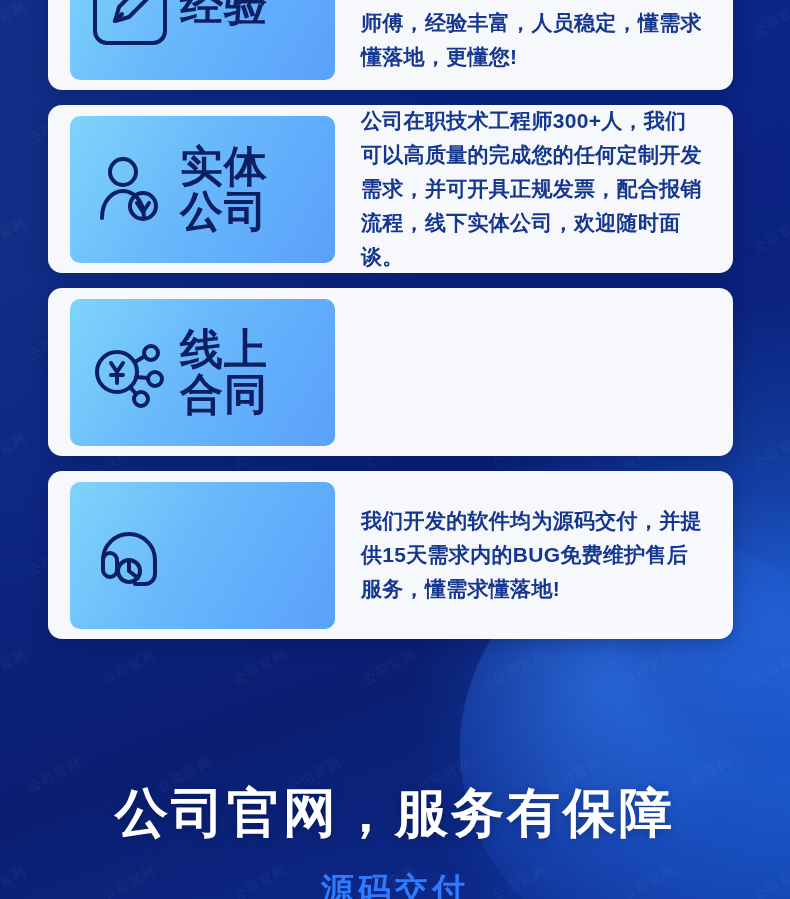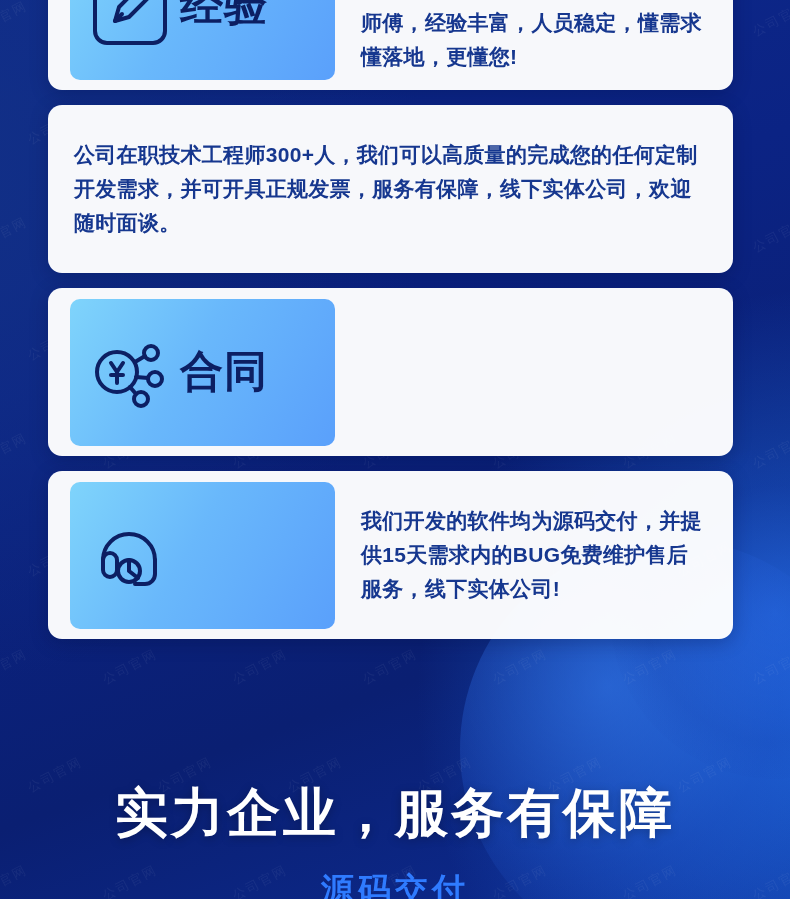--- a/index.html
+++ b/index.html
@@ -232,56 +232,71 @@
           </svg>
         </div>
         <div class="badge-text">
           <span>经验</span>
         </div>
       </div>
       <div class="card-desc">团队深耕软件开发行业13年+，团队成员多为软件开发经验8年以上的老师傅，经验丰富，人员稳定，懂需求懂落地，更懂您!</div>
     </div>
 
     <div class="card">
-      <div class="card-desc">公司在职技术工程师300+人，我们可以高质量的完成您的任何定制开发需求，并可开具正规发票，服务有保障，线下实体公司，欢迎随时面谈。</div>
+      <div class="card-badge">
+        <div class="badge-icon">
+          <svg width="82" height="86" viewBox="0 0 82 86" fill="none" stroke="#0c1f63" stroke-width="4" stroke-linecap="round" stroke-linejoin="round">
+            <circle cx="34" cy="26" r="13"></circle>
+            <path d="M13 72 C13 53 25 45 34 45 C43 45 55 53 55 72"></path>
+            <circle cx="54" cy="60" r="13"></circle>
+            <path d="M48 57 L54 66 L60 57"></path>
+          </svg>
+        </div>
+        <div class="badge-text">
+          <span>实体</span>
+          <span class="l2">公司</span>
+        </div>
+      </div>
+      <div class="card-desc">公司在职技术工程师300+人，我们可以高质量的完成您的任何定制开发需求，并可开具正规发票，配合报销流程，线下实体公司，欢迎随时面谈。</div>
     </div>
 
     <div class="card">
       <div class="card-badge">
         <div class="badge-icon">
           <svg width="82" height="86" viewBox="0 0 82 86" fill="none" stroke="#0c1f63" stroke-width="4" stroke-linecap="round" stroke-linejoin="round">
             <circle cx="28" cy="43" r="20"></circle>
             <path d="M22 34 L28 43 L34 34 M28 43 L28 54 M22 46 L34 46"></path>
             <circle cx="62" cy="24" r="7"></circle>
             <circle cx="66" cy="50" r="7"></circle>
             <circle cx="52" cy="70" r="7"></circle>
             <path d="M46 33 L56 27 M47 48 L59 49 M41 58 L47 65"></path>
           </svg>
         </div>
         <div class="badge-text">
+          <span>线上</span>
           <span class="l2">合同</span>
         </div>
       </div>
     </div>
 
     <div class="card">
       <div class="card-badge">
         <div class="badge-icon">
           <svg width="82" height="86" viewBox="0 0 82 86" fill="none" stroke="#0c1f63" stroke-width="4" stroke-linecap="round" stroke-linejoin="round">
             <path d="M14 48 A26 26 0 0 1 66 48"></path>
             <path d="M14 48 L14 58 A7 7 0 0 0 28 58 L28 48 A7 7 0 0 0 14 48 Z"></path>
             <path d="M66 48 L66 62 A10 10 0 0 1 56 72 L46 72"></path>
             <circle cx="40" cy="59" r="11"></circle>
             <path d="M40 48 L40 59 L49 66"></path>
           </svg>
         </div>
         <div class="badge-text">
         </div>
       </div>
-      <div class="card-desc">我们开发的软件均为源码交付，并提供15天需求内的BUG免费维护售后服务，线下实体公司!</div>
+      <div class="card-desc">我们开发的软件均为源码交付，并提供15天需求内的BUG免费维护售后服务，懂需求懂落地!</div>
     </div>
 
   </div>
 
-  <div class="headline">实力企业，服务有保障</div>
+  <div class="headline">公司官网，服务有保障</div>
   <div class="subheadline">源码交付</div>
 
 </div>
 
 </body></html>

